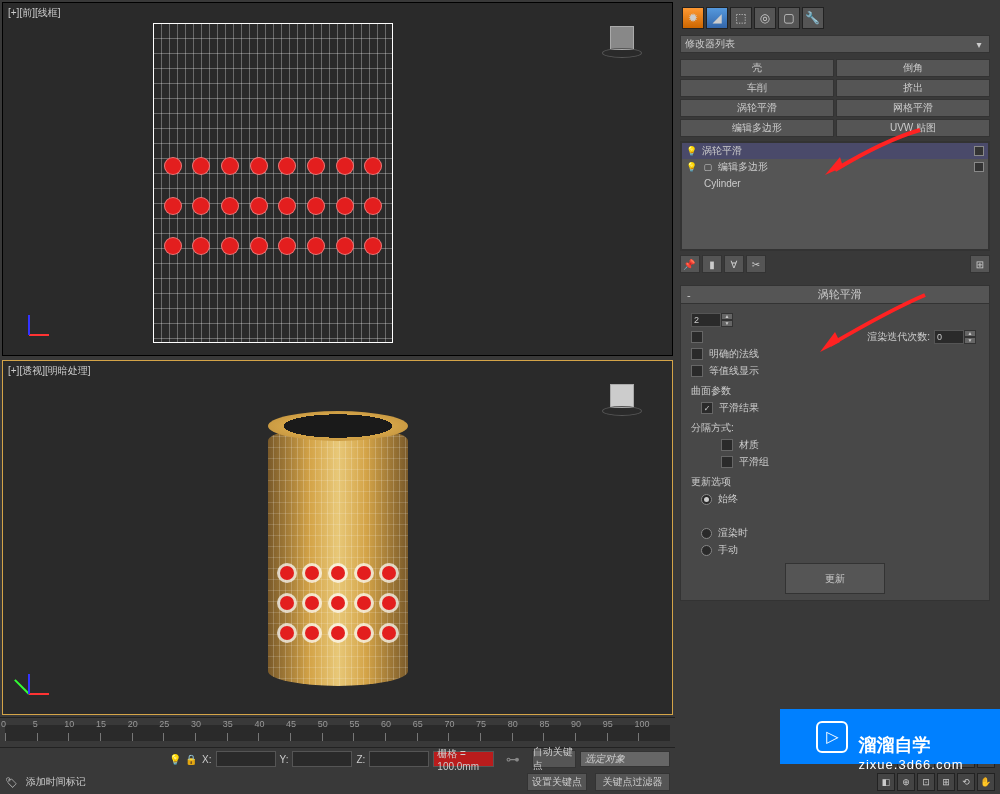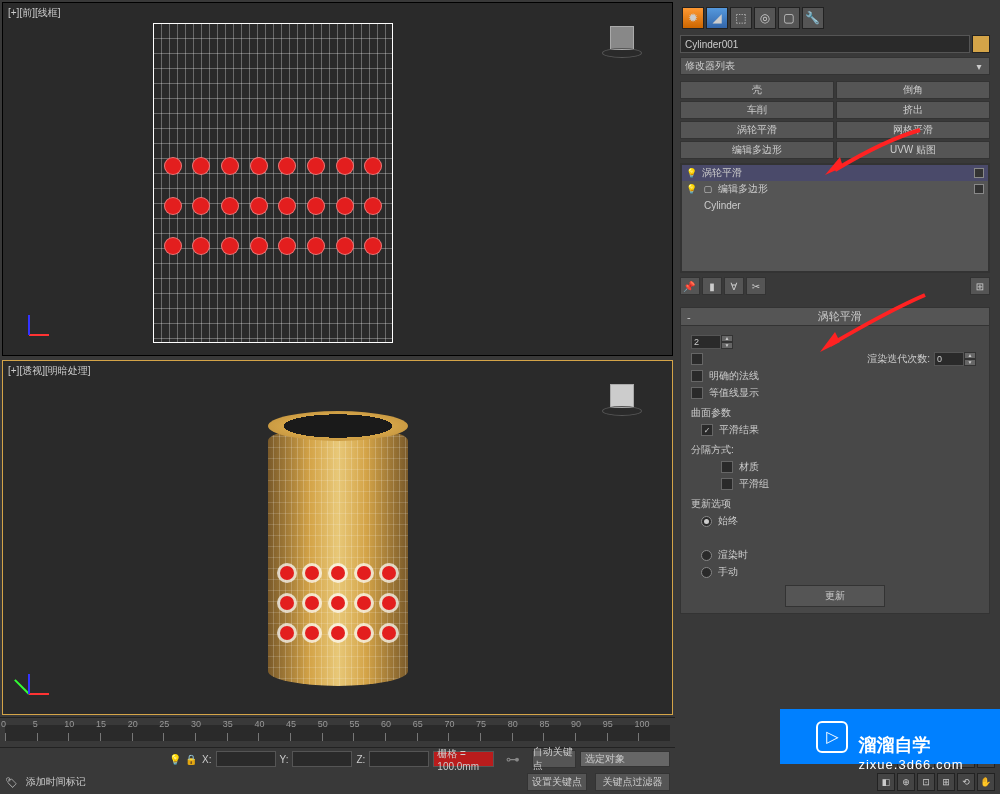--- a/index.html
+++ b/index.html
@@ -76,21 +76,21 @@
 .param-label { flex: 1; text-align: right; }
 .spinner { display: flex; width: 45px; }
 .spinner-input { width: 30px; height: 14px; background: #2a2a2a; border: 1px solid #555; color: #ccc; font-size: 9px; padding: 0 2px; }
 .spinner-btns { display: flex; flex-direction: column; }
 .spinner-btn { width: 12px; height: 7px; background: #666; border: 1px solid #333; font-size: 5px; line-height: 5px; text-align: center; }
 .check-row { display: flex; align-items: center; gap: 6px; margin: 3px 0; }
 .checkbox { width: 12px; height: 12px; background: #2a2a2a; border: 1px solid #666; display: flex; align-items: center; justify-content: center; font-size: 8px; color: #ccc; }
 .radio { width: 11px; height: 11px; border-radius: 50%; border: 1px solid #888; background: #2a2a2a; display: flex; align-items: center; justify-content: center; }
 .radio.checked::after { content: ''; width: 5px; height: 5px; background: #ccc; border-radius: 50%; }
 .section-label { margin: 6px 0 2px 0; color: #ccc; }
-.update-btn { width: 100px; height: 22px; margin: 6px auto 0; background: #555; border: 1px solid #333; display: flex; align-items: center; justify-content: center; }
+.update-btn { width: 100px; height: 31px; margin: 6px auto 0; background: #555; border: 1px solid #333; display: flex; align-items: center; justify-content: center; }
 
 .red-arrow { position: absolute; z-index: 100; pointer-events: none; }
 .arrow-line { stroke: #ff2222; stroke-width: 4; fill: none; }
 .arrow-head { fill: #ff2222; }
 
 .watermark { position: absolute; bottom: 30px; right: 0; width: 220px; height: 55px; background: #0080ff; display: flex; align-items: center; justify-content: center; gap: 10px; color: #fff; z-index: 200; }
 .wm-logo { width: 32px; height: 32px; border: 2px solid #fff; border-radius: 6px; display: flex; align-items: center; justify-content: center; font-size: 16px; }
 .wm-text { display: flex; flex-direction: column; margin-top: 32px; }
 .wm-main { font-size: 18px; font-weight: bold; }
 .wm-sub { font-size: 13px; letter-spacing: 1px; }
@@ -265,21 +265,21 @@
       <span>🔒</span>
       <span>X:</span>
       <input class="coord-input" style="">
       <span>Y:</span>
       <input class="coord-input" style="">
       <span>Z:</span>
       <input class="coord-input" style="">
       <div class="grid-display">栅格 = 100.0mm</div>
       <span class="key-icon">⊶</span>
       <div class="mod-btn" style="width:60px;">自动关键点</div>
-      <input class="br-input" style="width: 90px;" value="选定对象">
+      <input class="br-input" style="width: 90px; font-style: italic;" value="选定对象">
     </div>
 
     <div class="status-bar2">
       <span>🏷</span>
       <span>添加时间标记</span>
       <div style="flex:1;"></div>
       <div class="mod-btn" style="width:60px;">设置关键点</div>
       <div class="mod-btn" style="width:75px;">关键点过滤器</div>
     </div>
   </div>
@@ -287,24 +287,20 @@
   <div class="right-panel">
     <div class="tab-icons">
       <div class="tab-icon active">✹</div>
       <div class="tab-icon" style="background:linear-gradient(#5599dd,#3366aa);">◢</div>
       <div class="tab-icon">⬚</div>
       <div class="tab-icon">◎</div>
       <div class="tab-icon">▢</div>
       <div class="tab-icon">🔧</div>
     </div>
 
-    <div class="object-name">
-      <input class="object-name-input" value="Cylinder001" style="">
-      <div class="color-swatch"></div>
-    </div>
 
     <div class="dropdown-select">
       <span>修改器列表</span>
       <span class="dropdown-arrow">▾</span>
     </div>
 
     <div class="modifier-btns">
       <div class="mod-btn">壳</div>
       <div class="mod-btn">倒角</div>
       <div class="mod-btn">车削</div>

